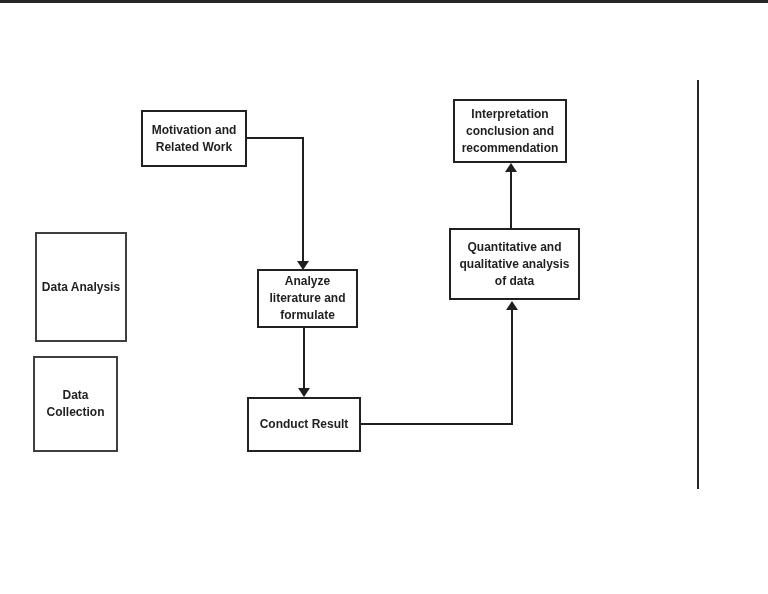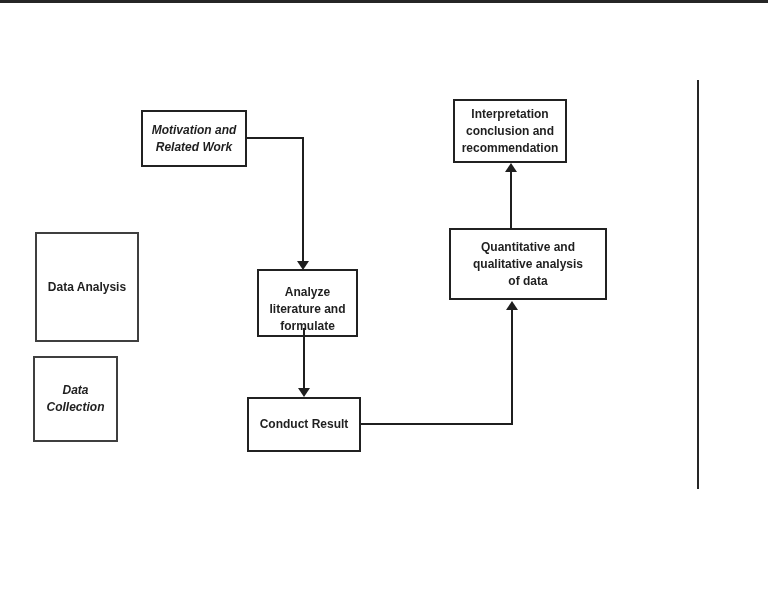--- a/index.html
+++ b/index.html
@@ -47,46 +47,46 @@
 
 <div class="canvas">
 
   <div class="hline" style="left:0; top:72; width:768px; height:3px;"></div>
   <div class="hline" style="left:25px; top:222; width:695px;"></div>
   <div class="hline" style="left:28px; top:350; width:693px;"></div>
   <div class="hline" style="left:7px; top:482; width:761px;"></div>
   <div class="vline" style="left:697px; top:80px; height:409px;"></div>
 
 
-  <div class="box lane-box" style="left:35px; top:232px; width:104px; height:110px;">
+  <div class="box lane-box" style="left:35px; top:232px; width:92px; height:110px;">
     <span class="lbl">Data Analysis</span>
   </div>
 
-  <div class="box lane-box" style="left:33px; top:356px; width:85px; height:86px;font-style:italic;">
+  <div class="box lane-box" style="left:33px; top:356px; width:85px; height:96px;">
     <span class="lbl">Data Collection</span>
   </div>
 
-  <div class="box flow-box" style="left:141px; top:110px; width:106px; height:57px;font-style:italic;">
+  <div class="box flow-box" style="left:141px; top:110px; width:106px; height:57px;">
     <span class="lbl">Motivation and
 Related Work</span>
   </div>
 
   <div class="box flow-box" style="left:453px; top:99px; width:114px; height:64px;">
     <span class="lbl">Interpretation
 conclusion and
 recommendation</span>
   </div>
 
-  <div class="box flow-box" style="left:257px; top:269px; width:101px; height:68px;align-items:flex-end;">
+  <div class="box flow-box" style="left:257px; top:269px; width:101px; height:59px;">
     <span class="lbl">Analyze
 literature and
 formulate</span>
   </div>
 
-  <div class="box flow-box" style="left:449px; top:228px; width:158px; height:72px;align-items:center;">
+  <div class="box flow-box" style="left:449px; top:228px; width:131px; height:72px;align-items:center;">
     <span class="lbl">Quantitative and
 qualitative analysis
 of data</span>
   </div>
 
   <div class="box flow-box" style="left:247px; top:397px; width:114px; height:55px;">
     <span class="lbl">Conduct Result</span>
   </div>
 
   <div>

